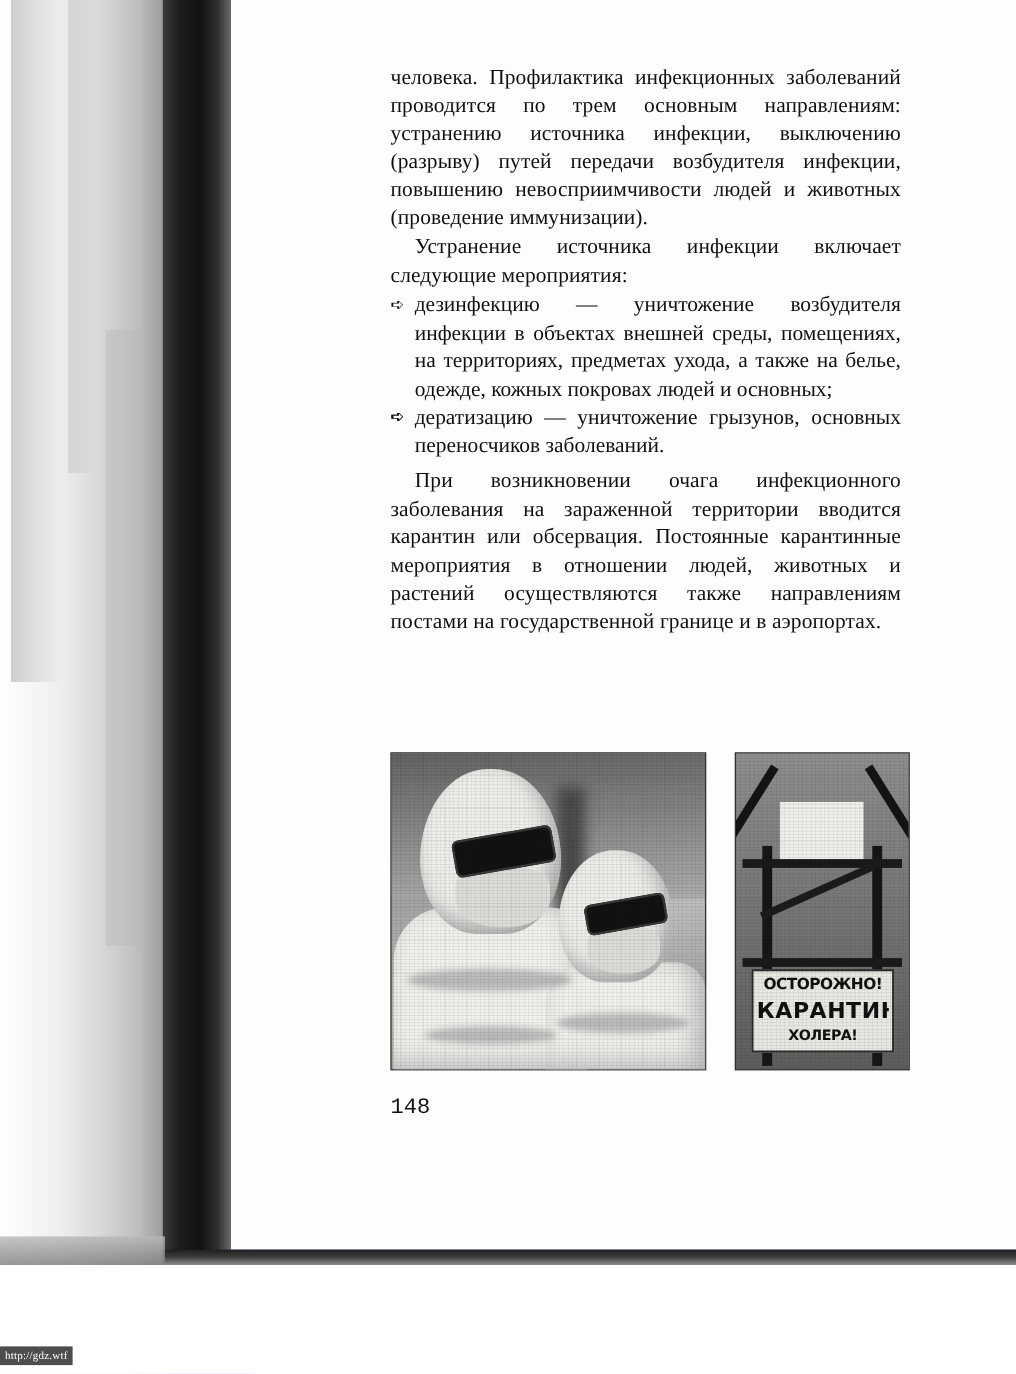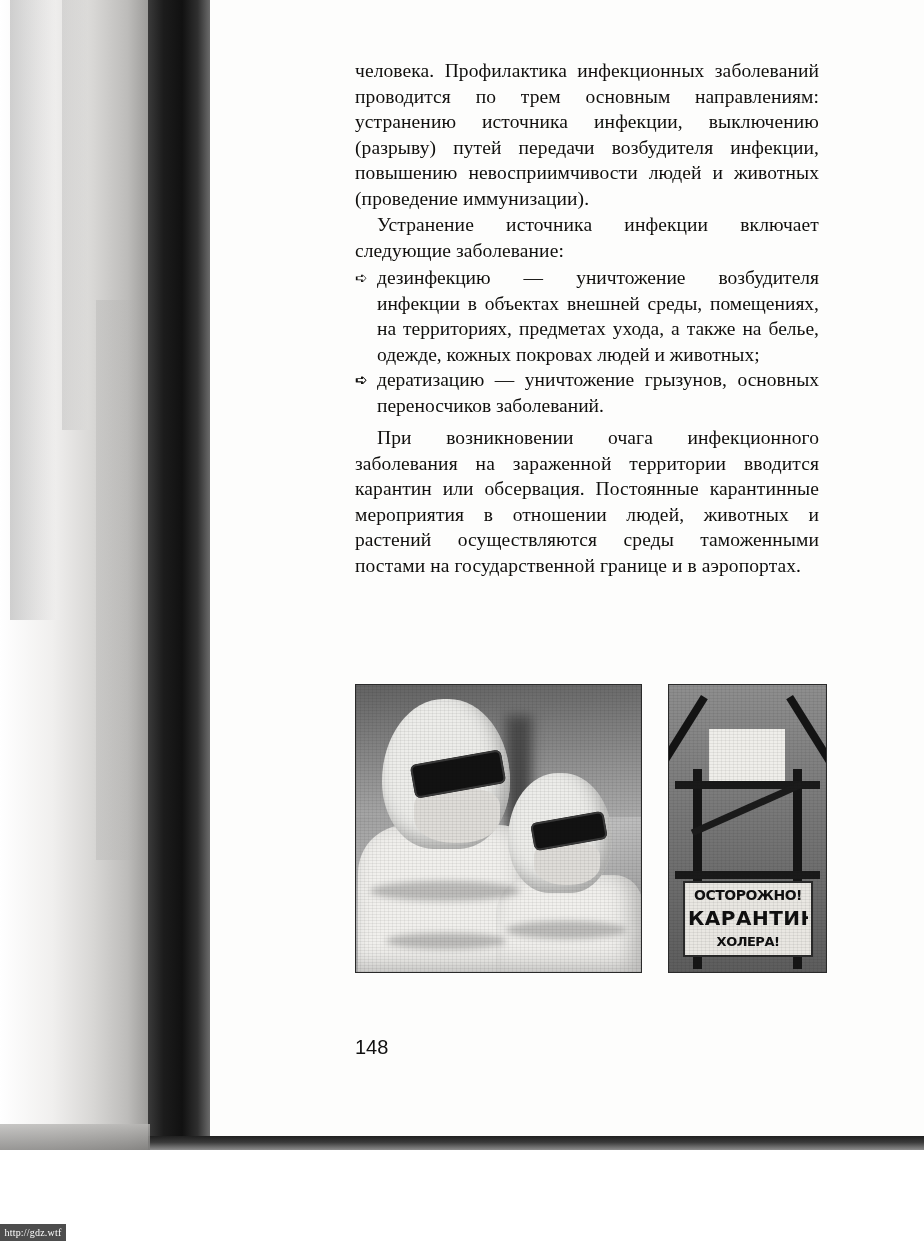--- a/index.html
+++ b/index.html
@@ -272,22 +272,22 @@
     left: 355px;
     top: 996px;
     width: 470px;
     font-family: "DejaVu Sans", sans-serif;
     font-size: 15.5px;
     color: #111111;
   }
   .page-number {
     position: absolute;
     left: 355px;
-    top: 1036px;
-    font-family: Liberation Sans, sans-serif;
+    top: 996px;
+    font-family: Liberation Mono, monospace;
     font-size: 20px;
     color: #111111;
   }
 
   
   .watermark {
     position: absolute;
     left: 0;
     top: 1224px;
     width: 66px;
@@ -314,39 +314,39 @@
   <div class="page-white"></div>
   <div class="gutter-dark"></div>
   <div class="scan-bottom"></div>
   <div class="scan-bottom-fade"></div>
   <div class="page-bottom-white"></div>
 
   <div class="text-column">
 
     <p class="para">человека. Профилактика инфекционных заболеваний проводится по трем основным направлениям: устранению источника инфекции, выключению (разрыву) путей передачи возбудителя инфекции, повышению невосприимчивости людей и животных (проведение иммунизации).</p>
 
-    <p class="para indent">Устранение источника инфекции включает следующие заболевание:</p>
+    <p class="para indent">Устранение источника инфекции включает следующие мероприятия:</p>
 
     <ul class="bullet-list">
       <li class="bullet-item">
         <span class="marker">➪</span>
-        <span>дезинфекцию — уничтожение возбудителя инфекции в объектах внешней среды, помещениях, на территориях, предметах ухода, а также на белье, одежде, кожных покровах людей и животных;</span>
+        <span>дезинфекцию — уничтожение возбудителя инфекции в объектах внешней среды, помещениях, на территориях, предметах ухода, а также на белье, одежде, кожных покровах людей и основных;</span>
       </li>
       <li class="bullet-item">
         <span class="marker">➪</span>
       </li>
       <li class="bullet-item">
         <span class="marker">➪</span>
         <span>дератизацию — уничтожение грызунов, основных переносчиков заболеваний.</span>
       </li>
     </ul>
 
     <div class="block-gap"></div>
 
-    <p class="para indent">При возникновении очага инфекционного заболевания на зараженной территории вводится карантин или обсервация. Постоянные карантинные мероприятия в отношении людей, животных и растений осуществляются среды таможенными постами на государственной границе и в аэропортах.</p>
+    <p class="para indent">При возникновении очага инфекционного заболевания на зараженной территории вводится карантин или обсервация. Постоянные карантинные мероприятия в отношении людей, животных и растений осуществляются также направлениям постами на государственной границе и в аэропортах.</p>
   </div>
 
   <div class="figures">
 
     <div class="photo photo-left">
       <div class="pl-bg"></div>
       <div class="pl-bg2"></div>
       <div class="dark-gap"></div>
       <div class="body-suit a"></div>
       <div class="body-suit b"></div>

